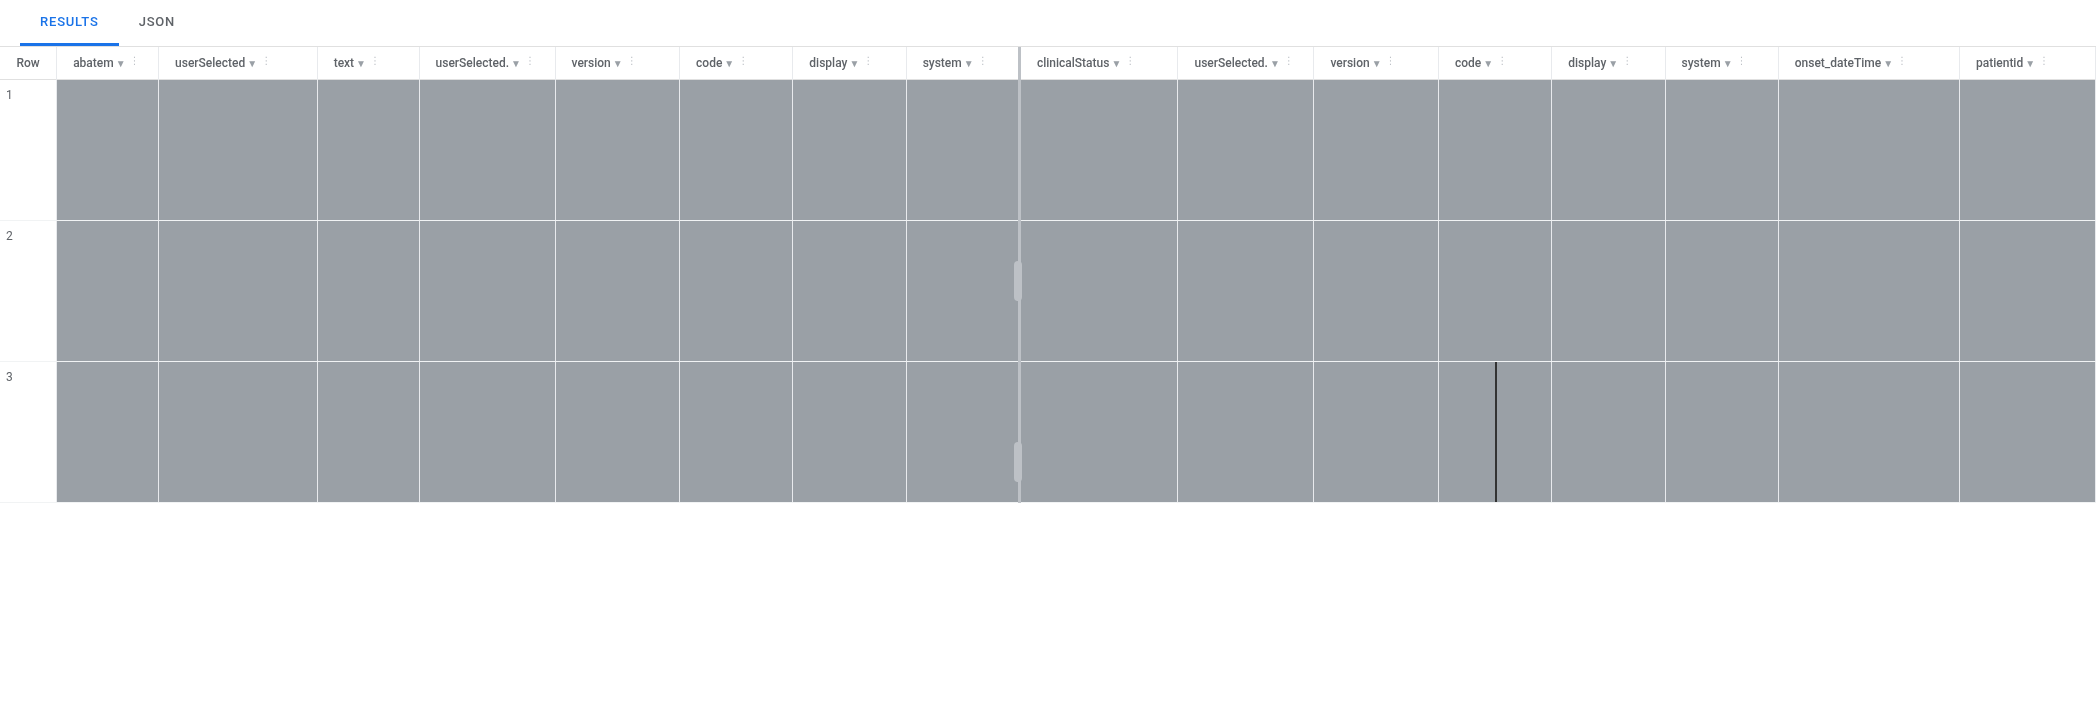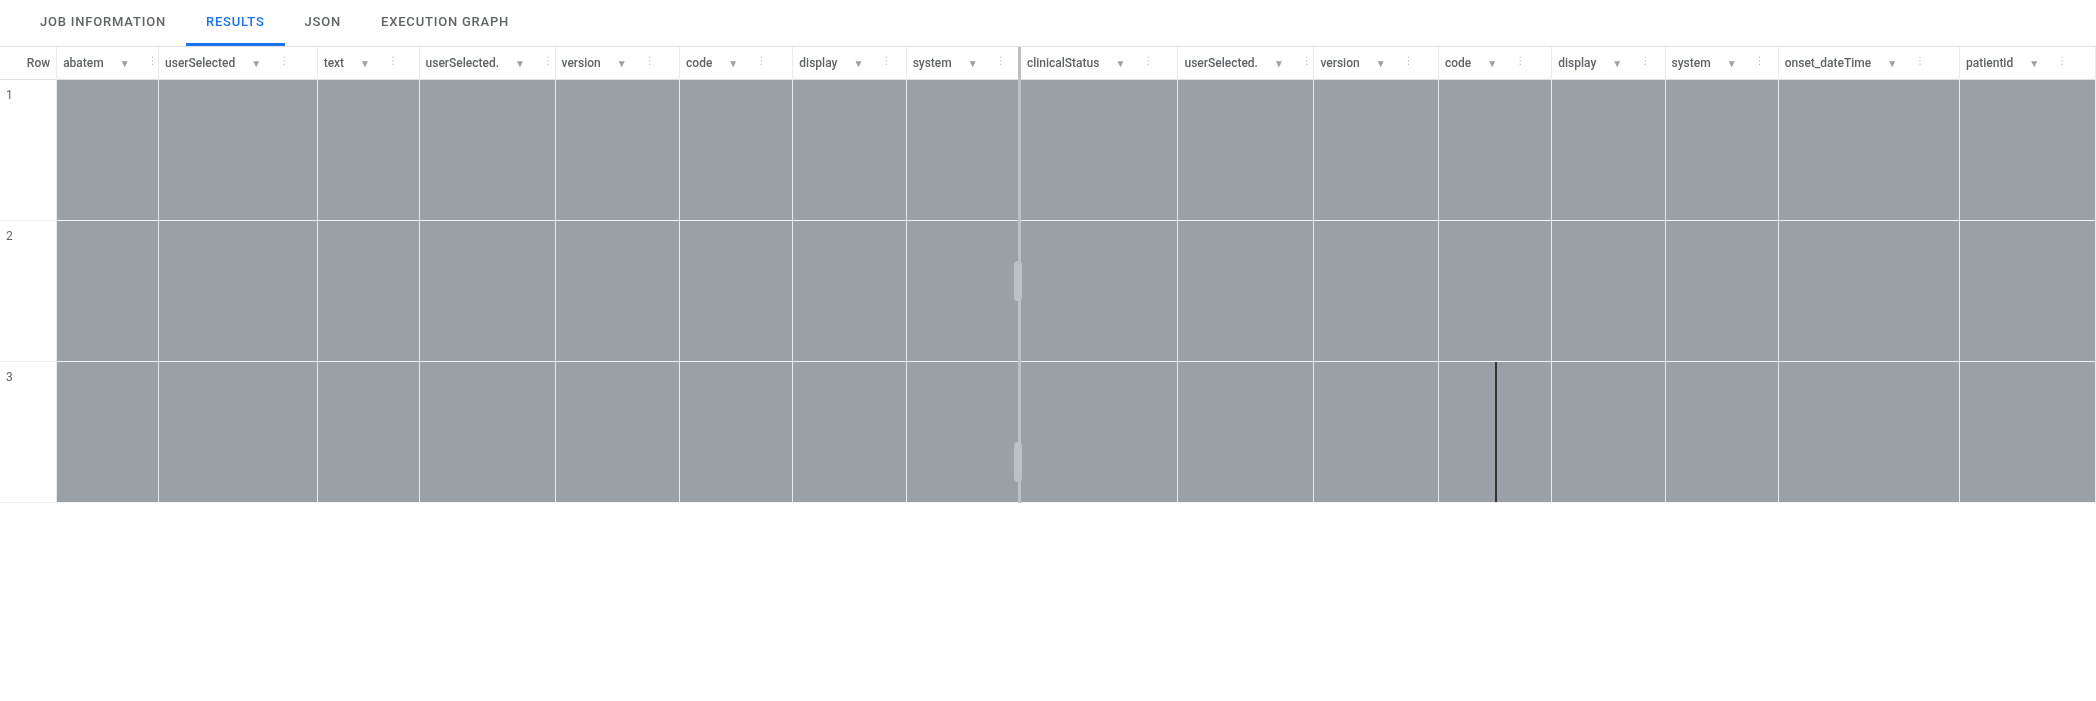--- a/index.html
+++ b/index.html
@@ -80,41 +80,41 @@
       border-collapse: collapse;
       width: 100%;
       table-layout: fixed;
     }
 
     thead tr {
       border-bottom: 1px solid #e0e0e0;
     }
 
     th {
-      padding: 8px 6px;
+      padding: 8px 16px;
       font-size: 12px;
       font-weight: 500;
       color: #5f6368;
-      text-align: right;
+      text-align: center;
       white-space: nowrap;
       border-right: 1px solid #e8eaed;
       position: relative;
       background: #fff;
     }
 
     th:first-child {
       width: 50px;
       color: #5f6368;
       font-weight: 500;
     }
 
     .th-inner {
       display: flex;
       align-items: center;
-      gap: 16px;
+      gap: 2px;
     }
 
     .sort-icon {
       color: #9aa0a6;
       font-size: 10px;
     }
 
     .resize-handle {
       display: inline-block;
       width: 6px;
@@ -147,32 +147,26 @@
       width: 50px;
     }
   </style>
 </head>
 <body>
 
 <div class="page-wrapper">
 
 
   <div class="tabs-bar">
-    <div class="tab">
-      <span>JOB INFORMATION</span>
-    </div>
     <div class="tab active">
       <span>RESULTS</span>
     </div>
     <div class="tab">
       <span>JSON</span>
     </div>
-    <div class="tab">
-      <span>EXECUTION GRAPH</span>
-    </div>
   </div>
 
   <div class="table-container">
     <table>
       <thead>
         <tr>
           <th class="row-header">
             <span>Row</span>
           </th>
           <th style="width:90px;">

